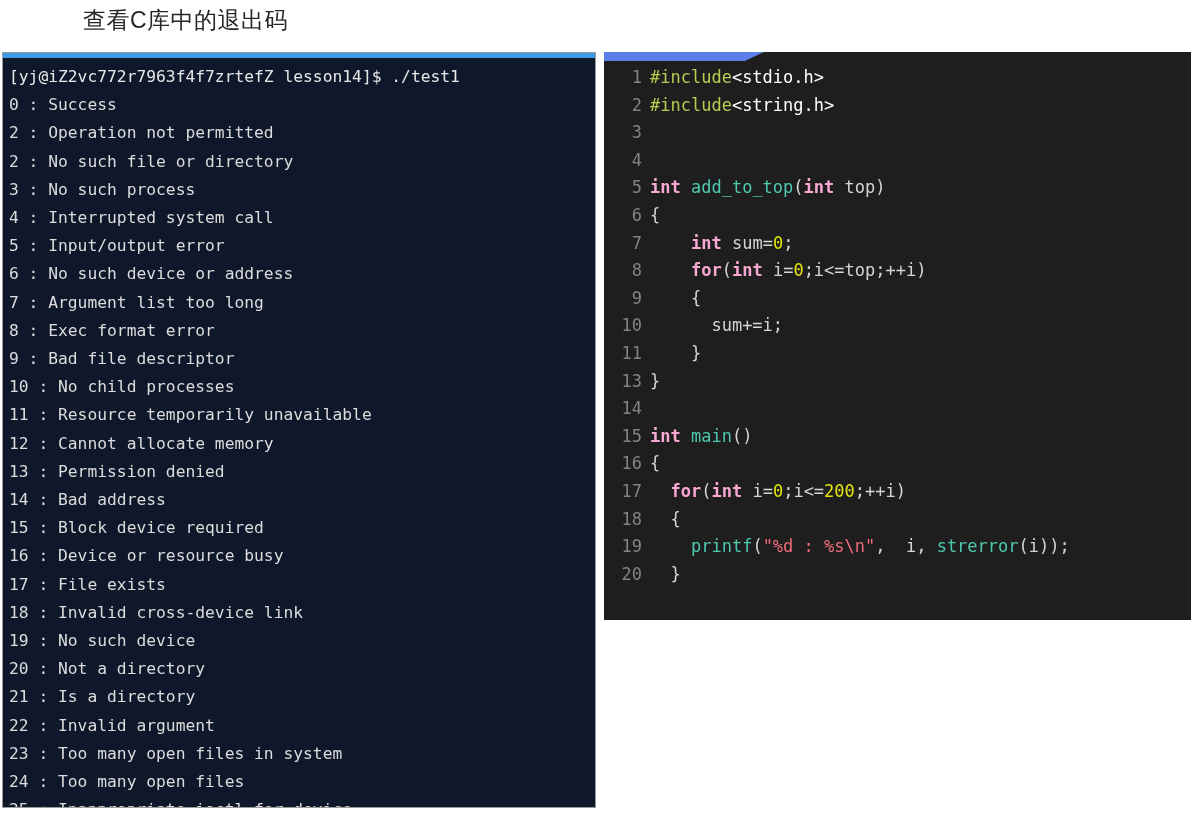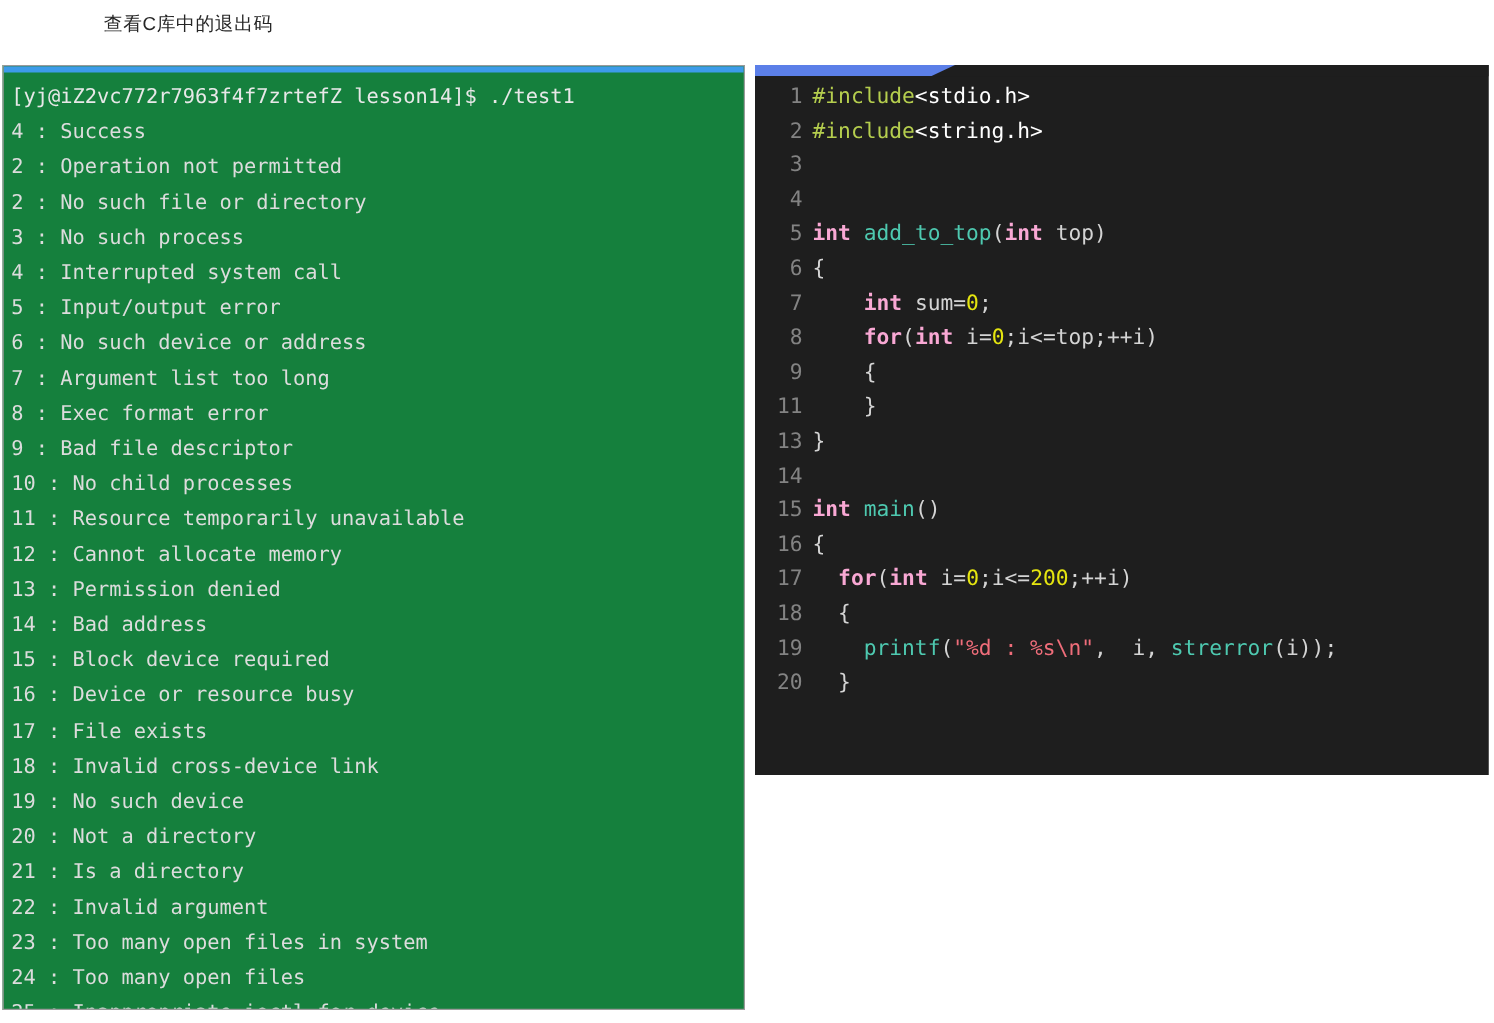--- a/index.html
+++ b/index.html
@@ -14,35 +14,35 @@
     overflow: hidden;
     font-family: "Liberation Sans", sans-serif;
   }
 
   
   #slide-title {
     position: absolute;
     left: 83px;
     top: 4px;
     font-family: "Liberation Sans", sans-serif;
-    font-size: 15px;
+    font-size: 23px;
     line-height: 32px;
     color: #262626;
     letter-spacing: 0.5px;
     white-space: nowrap;
   }
 
   
   #terminal-panel {
     position: absolute;
     left: 2px;
     top: 52px;
     width: 594px;
     height: 756px;
-    background: #15803d;
+    background: #0f172a;
     border: 1px solid #9a9a9a;
     box-sizing: border-box;
     overflow: hidden;
   }
   #terminal-topbar {
     position: absolute;
     left: 0;
     top: 0;
     width: 100%;
     height: 5px;
@@ -142,21 +142,21 @@
 <body>
 
 <div id="slide-title">查看C库中的退出码</div>
 
 <div id="terminal-panel">
   <div id="terminal-topbar"></div>
   <div id="terminal-body">
 
     <div class="term-line prompt">[yj@iZ2vc772r7963f4f7zrtefZ lesson14]$ ./test1</div>
 
-    <div class="term-line">4 : Success</div>
+    <div class="term-line">0 : Success</div>
     <div class="term-line">2 : Operation not permitted</div>
     <div class="term-line">2 : No such file or directory</div>
     <div class="term-line">3 : No such process</div>
     <div class="term-line">4 : Interrupted system call</div>
     <div class="term-line">5 : Input/output error</div>
     <div class="term-line">6 : No such device or address</div>
     <div class="term-line">7 : Argument list too long</div>
     <div class="term-line">8 : Exec format error</div>
     <div class="term-line">9 : Bad file descriptor</div>
     <div class="term-line">10 : No child processes</div>
@@ -223,20 +223,24 @@
     <div class="code-line">
       <span class="ln">8</span>
       <span class="code-text">    <span class="t-kw">for</span><span class="t-punct">(</span><span class="t-kw">int</span> <span class="t-plain">i=</span><span class="t-num">0</span><span class="t-plain">;i&lt;=top;++i</span><span class="t-punct">)</span></span>
     </div>
 
     <div class="code-line">
       <span class="ln">9</span>
       <span class="code-text">    <span class="t-punct">{</span></span>
     </div>
 
+    <div class="code-line">
+      <span class="ln">10</span>
+      <span class="code-text">      <span class="t-plain">sum+=i;</span></span>
+    </div>
 
     <div class="code-line">
       <span class="ln">11</span>
       <span class="code-text">    <span class="t-punct">}</span></span>
     </div>
 
 
     <div class="code-line">
       <span class="ln">13</span>
       <span class="code-text"><span class="t-punct">}</span></span>

